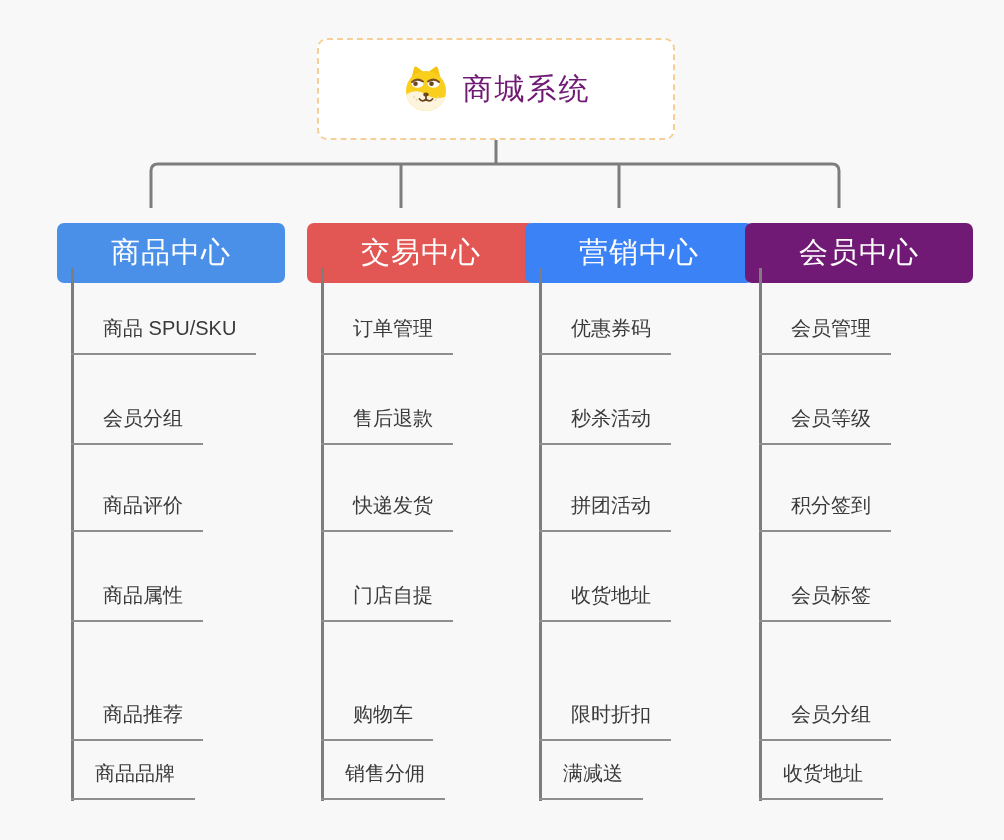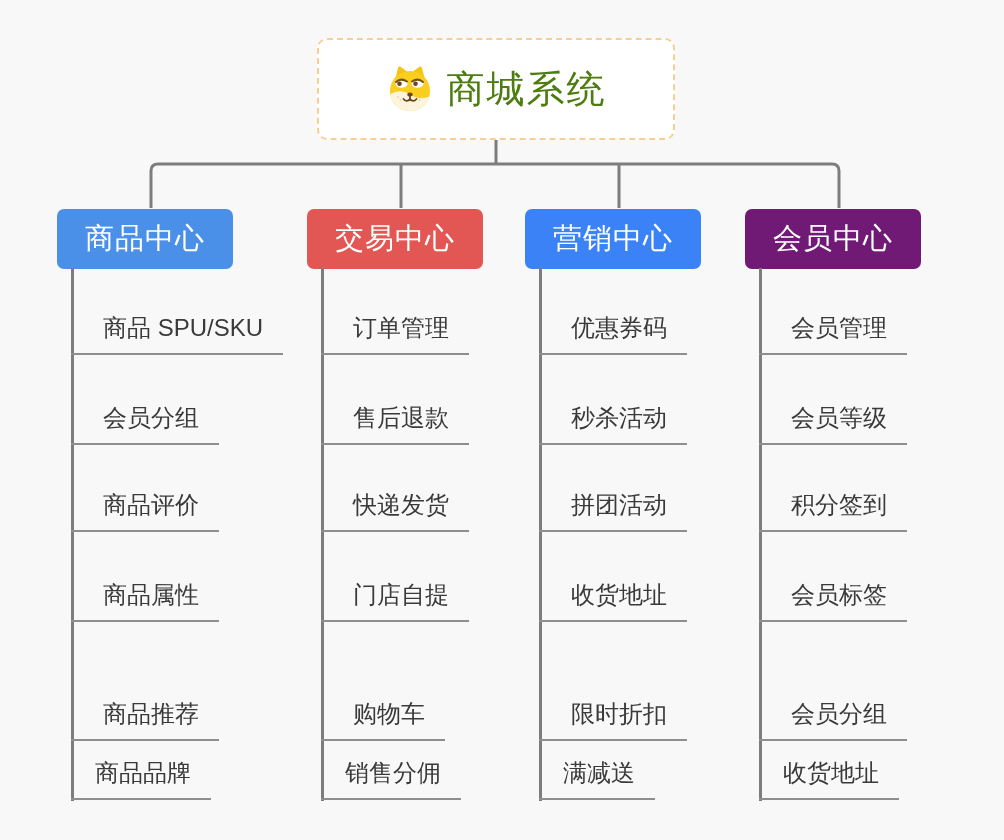--- a/index.html
+++ b/index.html
@@ -9,45 +9,45 @@
     font-family:"Liberation Sans","DejaVu Sans",sans-serif;
   }
   .connectors{position:absolute;left:0;top:0;pointer-events:none;}
 
   
   .root-node{
     position:absolute;left:317px;top:38px;width:358px;height:102px;box-sizing:border-box;
     background:#ffffff;border:2px dashed #f6cf96;border-radius:10px;
     display:flex;align-items:center;justify-content:center;gap:13px;
   }
-  .root-title{font-size:38px;color:#4d7c0f;letter-spacing:2px;white-space:nowrap;}
+  .root-title{font-size:30px;color:#701a75;letter-spacing:2px;white-space:nowrap;}
   .dog{display:flex;align-items:center;}
 
   
   .branch{
-    position:absolute;top:209px;width:176px;height:60px;border-radius:7px;
+    position:absolute;top:223px;width:228px;height:60px;border-radius:7px;
     display:flex;align-items:center;justify-content:center;
     color:#ffffff;font-size:29px;letter-spacing:1px;white-space:nowrap;
   }
   .branch-0{left:57px;background:#4a90e8;}
   .branch-1{left:307px;background:#e25653;}
   .branch-2{left:525px;background:#3b82f6;}
   .branch-3{left:745px;background:#701a75;}
 
   
   .vline{position:absolute;top:268px;width:3px;height:533px;background:#7d7d7d;}
   .vl-0{left:71px;}
   .vl-1{left:321px;}
   .vl-2{left:539px;}
   .vl-3{left:759px;}
 
   
   .leaf{
     position:absolute;white-space:nowrap;
-    font-size:24px;line-height:34px;color:#3a3a3a;
+    font-size:20px;line-height:34px;color:#3a3a3a;
     padding:0 20px 8px 32px;
     border-bottom:2px solid #8e8e8e;
   }
   .c0{left:71px;} .c1{left:321px;} .c2{left:539px;} .c3{left:759px;}
   .r0{top:311px;} .r1{top:401px;} .r2{top:488px;} .r3{top:578px;} .r4{top:667px;margin-top:30px;} .r5{top:756px;padding-left:24px;}
 </style>
 </head>
 <body>
 
 <div class="canvas">

